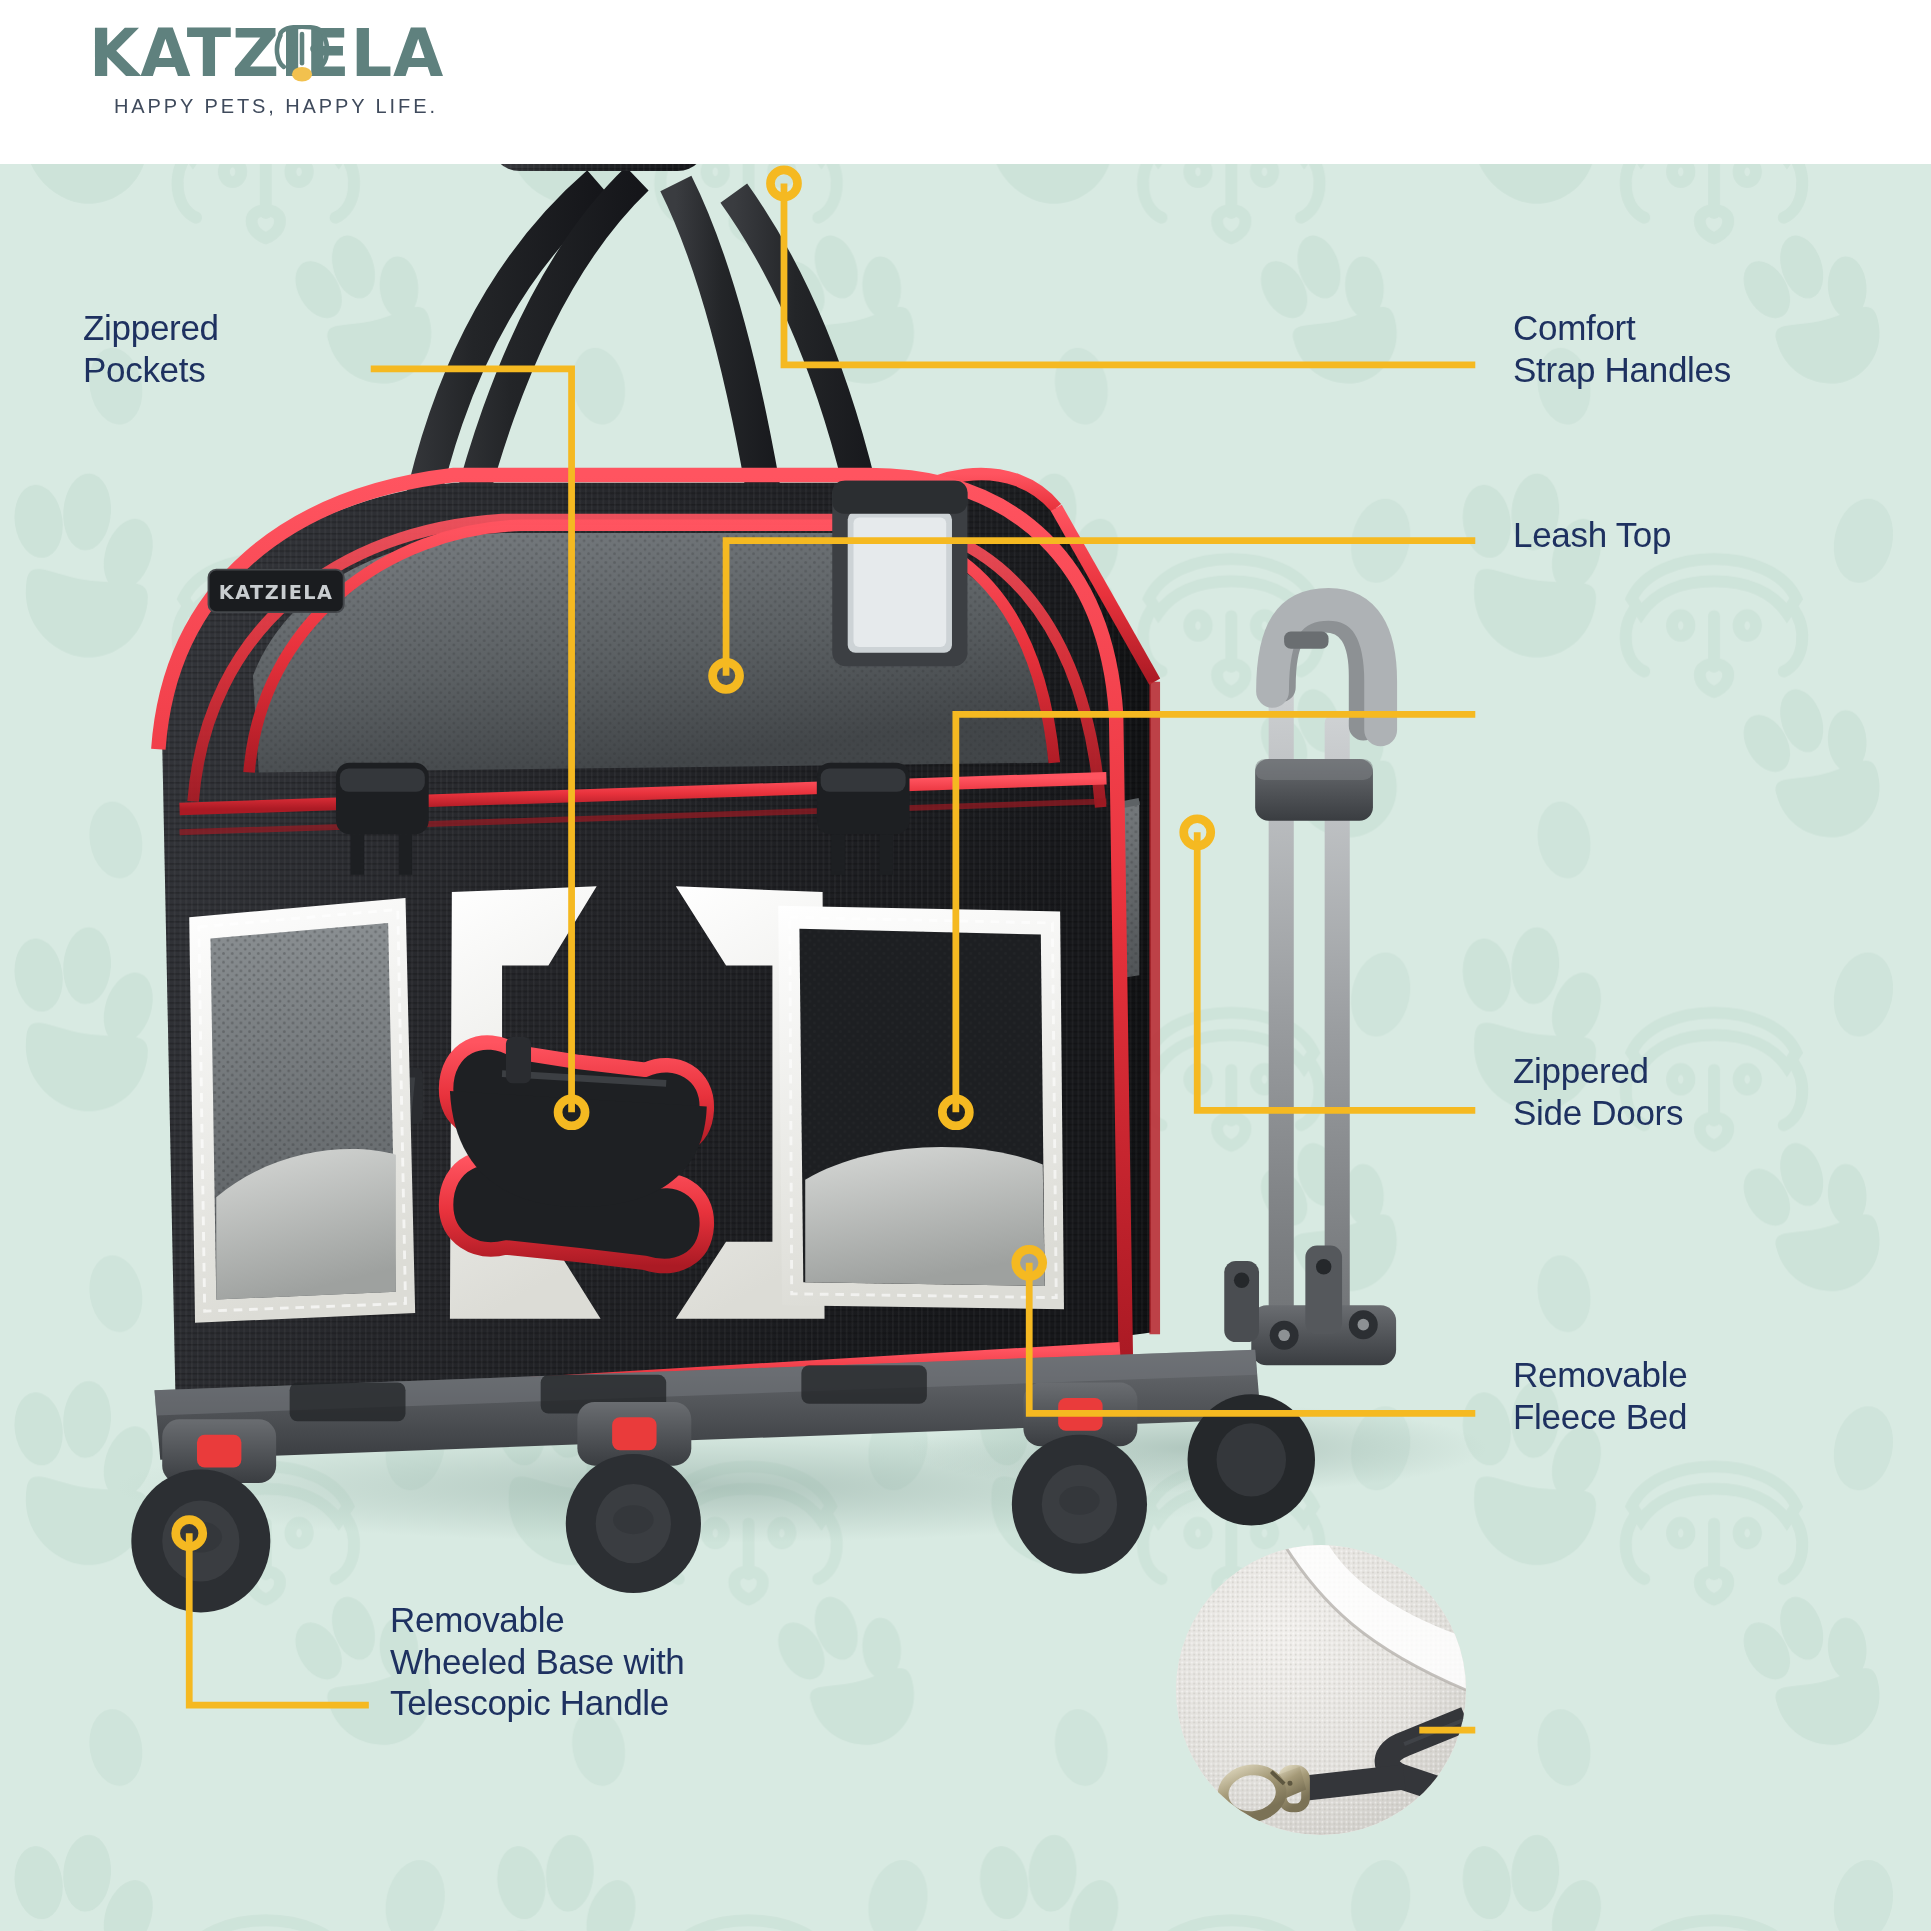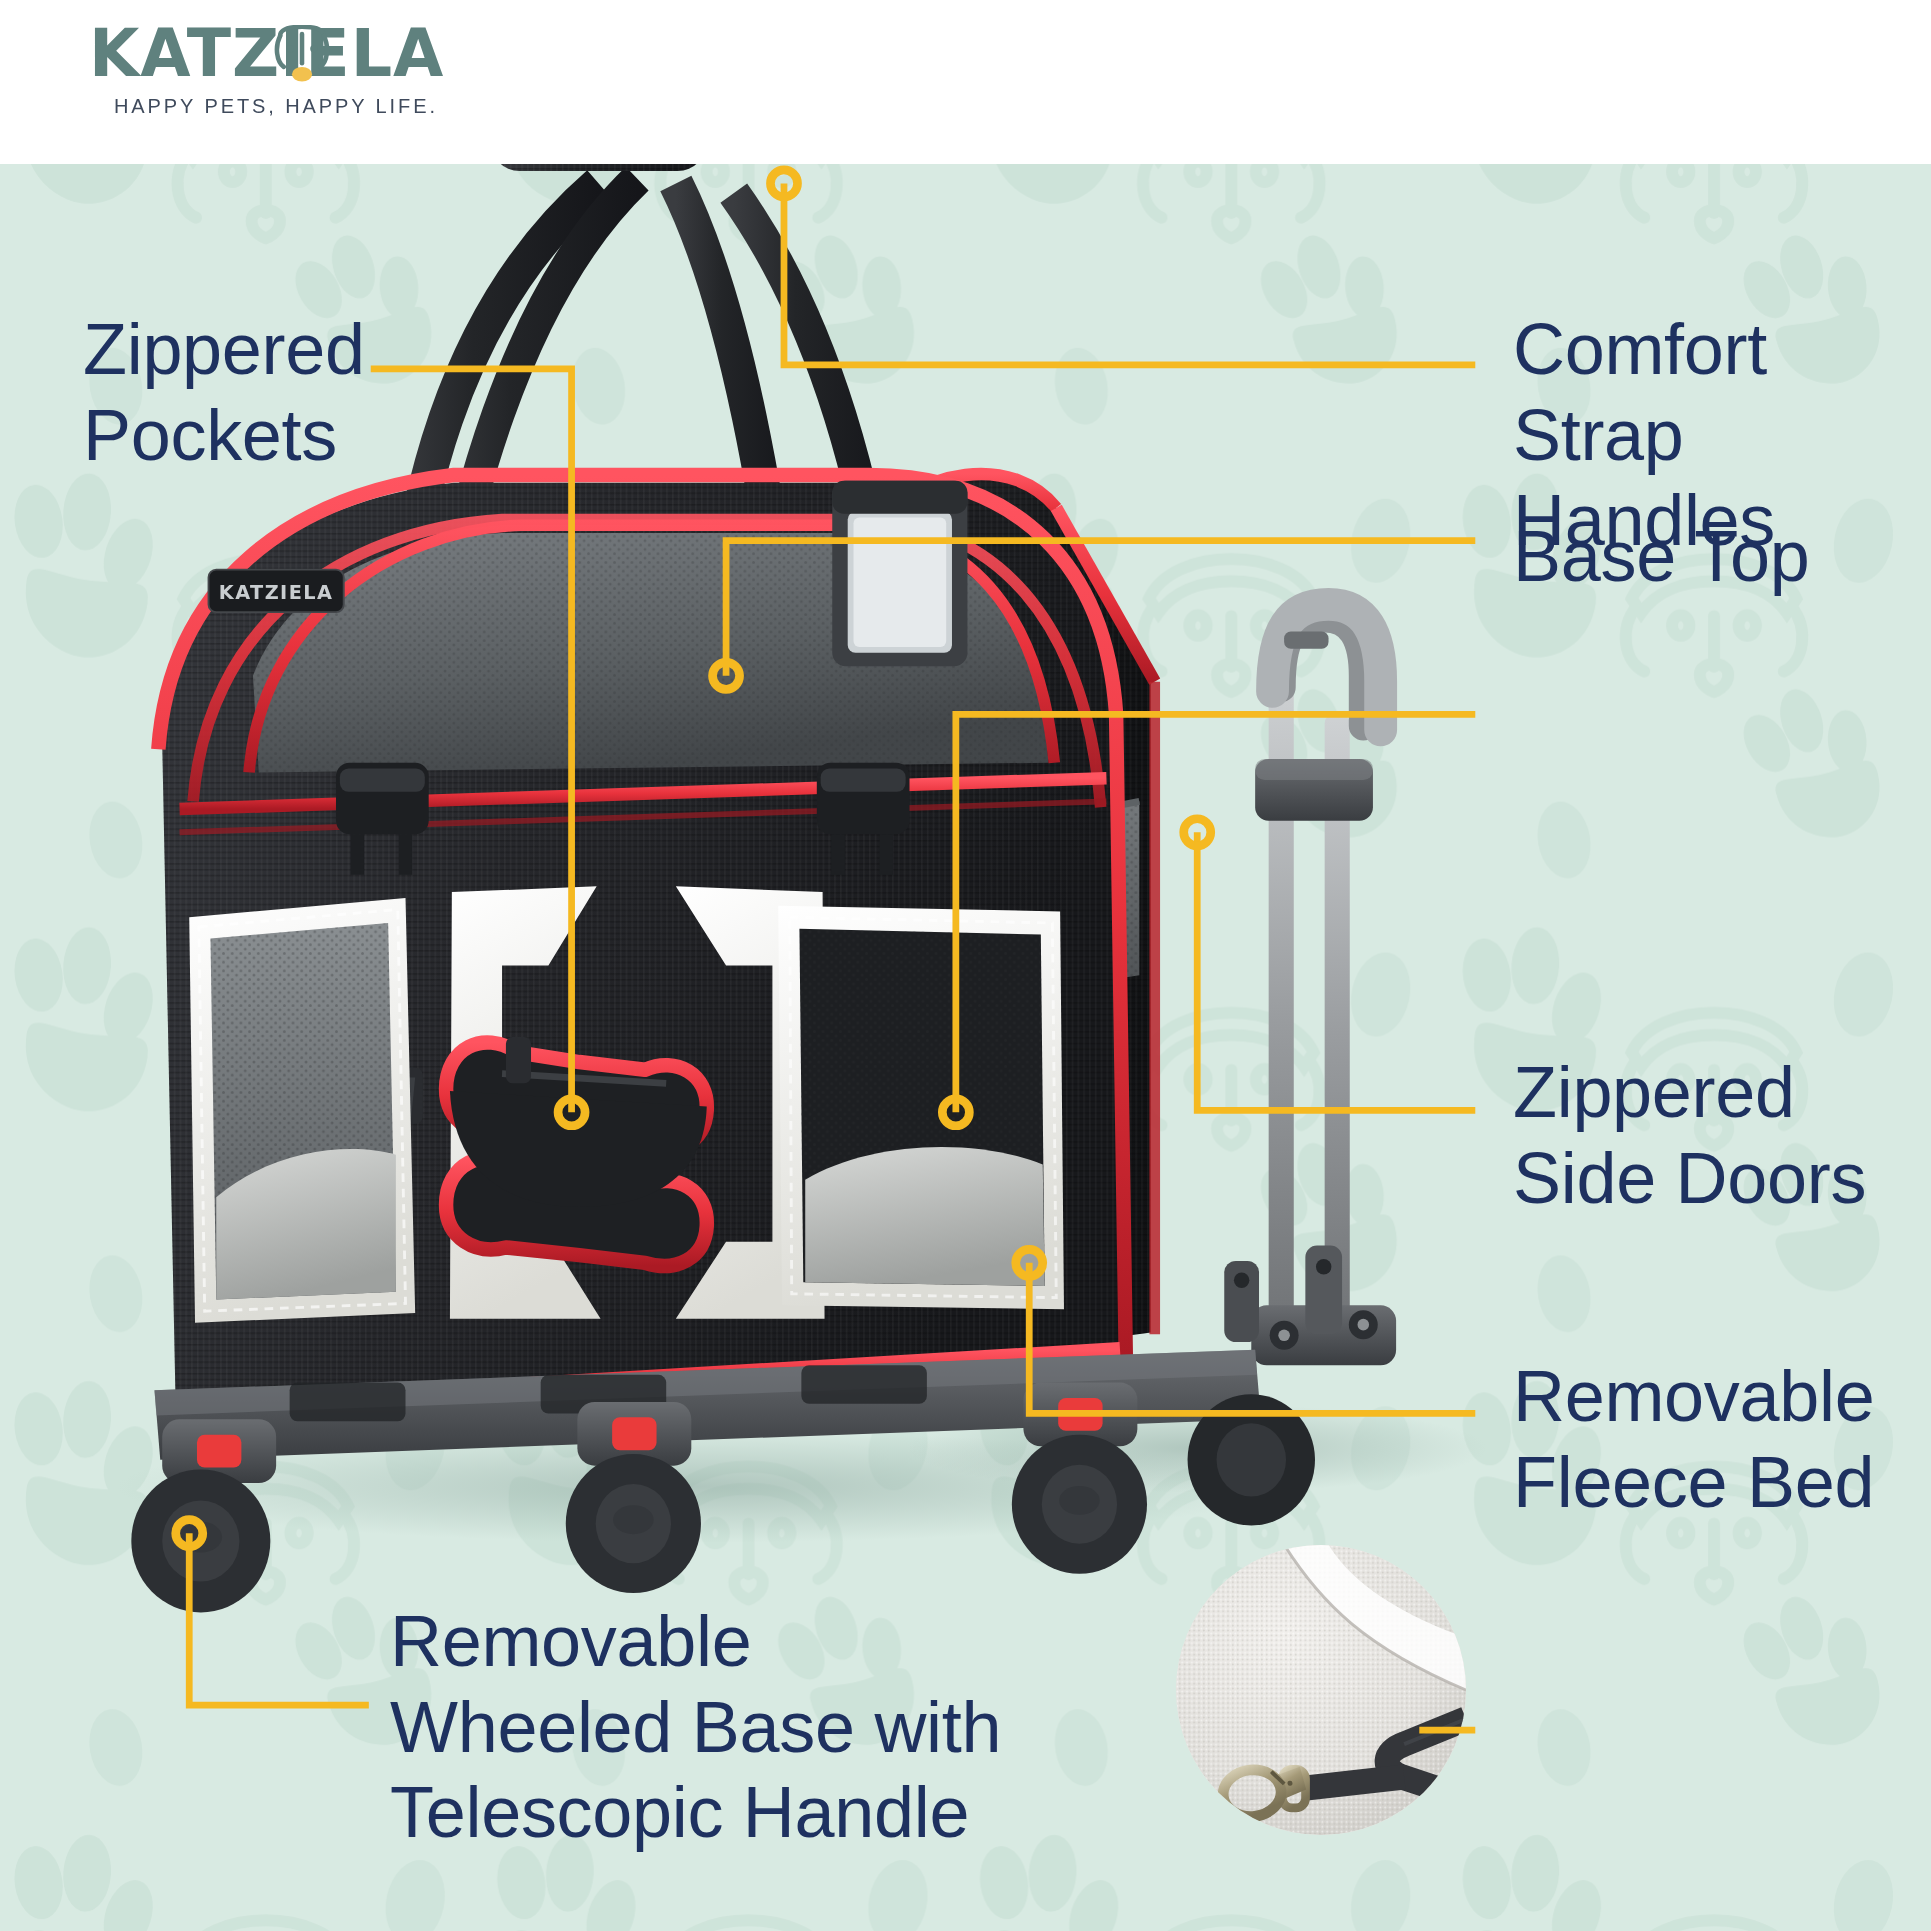--- a/index.html
+++ b/index.html
@@ -30,21 +30,21 @@
   .logo-tag{
     margin-top:8.7px;margin-left:25px;
     font-size:20px;letter-spacing:2.9px;color:#3f4a5c;
     font-family:"Liberation Sans", sans-serif;white-space:nowrap;
   }
 
   
   .label{
     position:absolute;z-index:20;
     color:#1e3160;
-    font-size:72px;line-height:1.19;
+    font-size:35px;line-height:1.19;
     font-family:"Liberation Sans", sans-serif;
     letter-spacing:-0.3px;
     white-space:pre-line;
   }
   .label.r{text-align:left;margin-left:15px;}
   .label.l{text-align:left;}
 
   
   svg.leads{position:absolute;inset:0;z-index:18;pointer-events:none;}
 
@@ -428,21 +428,21 @@
         <ellipse cx="30" cy="54" rx="11" ry="8" fill="#f2c14e"></ellipse>
       </svg>
       <div class="logo-tag">HAPPY PETS, HAPPY LIFE.</div>
     </div>
   </div>
 
   <div class="label l" style="left:83px;  top:307px;">Zippered
 Pockets</div>
   <div class="label r" style="left:1498px;top:307px;">Comfort
 Strap Handles</div>
-  <div class="label r" style="left:1498px;top:514px;">Base Top</div>
+  <div class="label r" style="left:1498px;top:514px;">Leash Top</div>
   <div class="label r" style="left:1498px;top:1050px;">Zippered
 Side Doors</div>
   <div class="label r" style="left:1498px;top:1354px;">Removable
 Fleece Bed</div>
   <div class="label l" style="left:390px; top:1599px;">Removable
 Wheeled Base with
 Telescopic Handle</div>
 
 </div>
 

